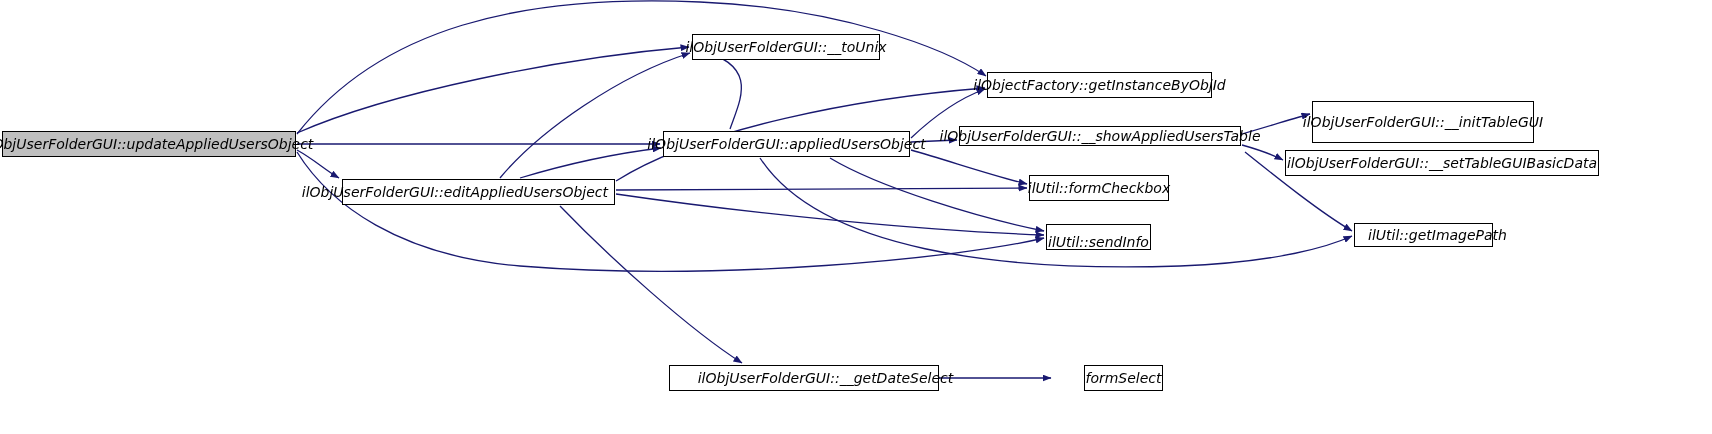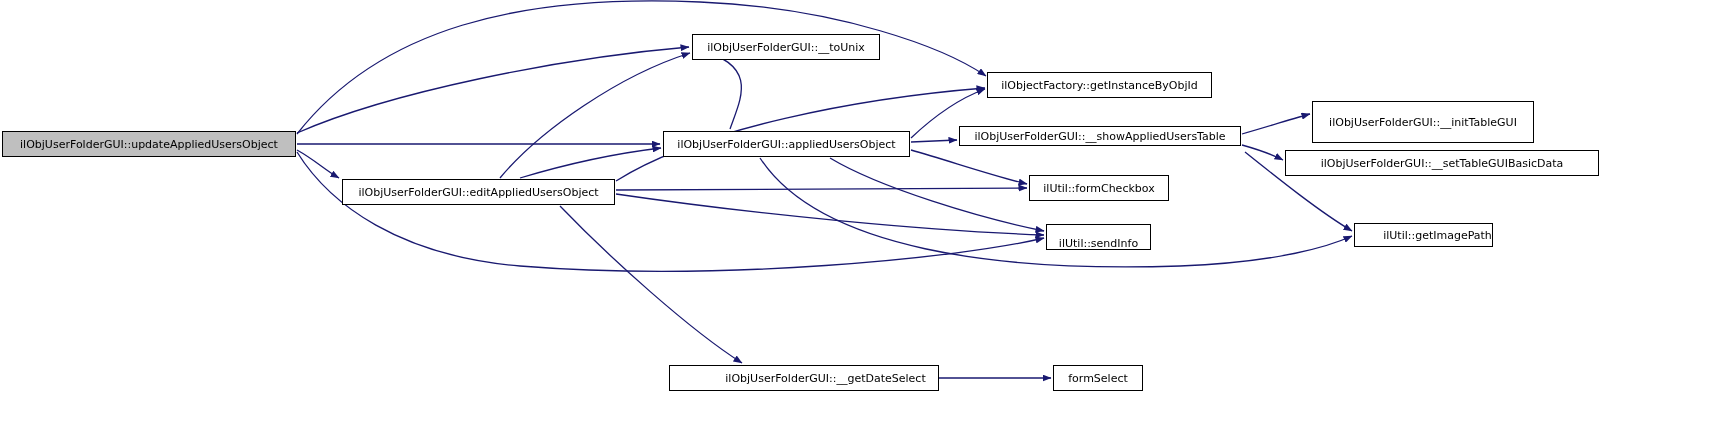--- a/index.html
+++ b/index.html
@@ -22,27 +22,28 @@
     width: 1712px;
     height: 434px;
     pointer-events: none;
   }
   .node {
     position: absolute;
     box-sizing: border-box;
     border: 1px solid #000000;
     background: #ffffff;
     color: #000000;
-    font-size: 11px;
+    font-size: 14px;
     line-height: 1;
     display: flex;
     align-items: center;
     justify-content: center;
     white-space: nowrap;
     letter-spacing: 0px;
+    font-style: italic;
   }
   .node.root {
     background: #bfbfbf;
   }
   .node-label {
     display: block;
     padding: 0 6px;
   }
 </style>
 </head>
@@ -90,39 +91,39 @@
       </div>
       <div class="node" style="left: 987px; top: 72px; width: 225px; height: 26px;">
         <span class="node-label">ilObjectFactory::getInstanceByObjId</span>
       </div>
       <div class="node" style="left: 663px; top: 131px; width: 247px; height: 26px;">
         <span class="node-label">ilObjUserFolderGUI::appliedUsersObject</span>
       </div>
       <div class="node" style="left: 959px; top: 126px; width: 282px; height: 20px;">
         <span class="node-label">ilObjUserFolderGUI::__showAppliedUsersTable</span>
       </div>
-      <div class="node" style="left: 342px; top: 179px; width: 273px; height: 26px;">
+      <div class="node" style="left: 342px; top: 179px; width: 273px; height: 26px; justify-content: flex-end;">
         <span class="node-label">ilObjUserFolderGUI::editAppliedUsersObject</span>
       </div>
       <div class="node" style="left: 1312px; top: 101px; width: 222px; height: 42px;">
         <span class="node-label">ilObjUserFolderGUI::__initTableGUI</span>
       </div>
       <div class="node" style="left: 1285px; top: 150px; width: 314px; height: 26px;">
         <span class="node-label">ilObjUserFolderGUI::__setTableGUIBasicData</span>
       </div>
       <div class="node" style="left: 1029px; top: 175px; width: 140px; height: 26px;">
         <span class="node-label">ilUtil::formCheckbox</span>
       </div>
       <div class="node" style="left: 1046px; top: 224px; width: 105px; height: 26px; align-items: flex-end;">
         <span class="node-label">ilUtil::sendInfo</span>
       </div>
       <div class="node" style="left: 1354px; top: 223px; width: 139px; height: 24px; padding-left: 28px;">
         <span class="node-label">ilUtil::getImagePath</span>
       </div>
       <div class="node" style="left: 669px; top: 365px; width: 270px; height: 26px; padding-left: 43px;">
         <span class="node-label">ilObjUserFolderGUI::__getDateSelect</span>
       </div>
-      <div class="node" style="left: 1053px; top: 365px; width: 90px; height: 26px;">
+      <div class="node" style="left: 1084px; top: 365px; width: 79px; height: 26px;">
         <span class="node-label">formSelect</span>
       </div>
     </div>
 
 </div>
 
 </body></html>

